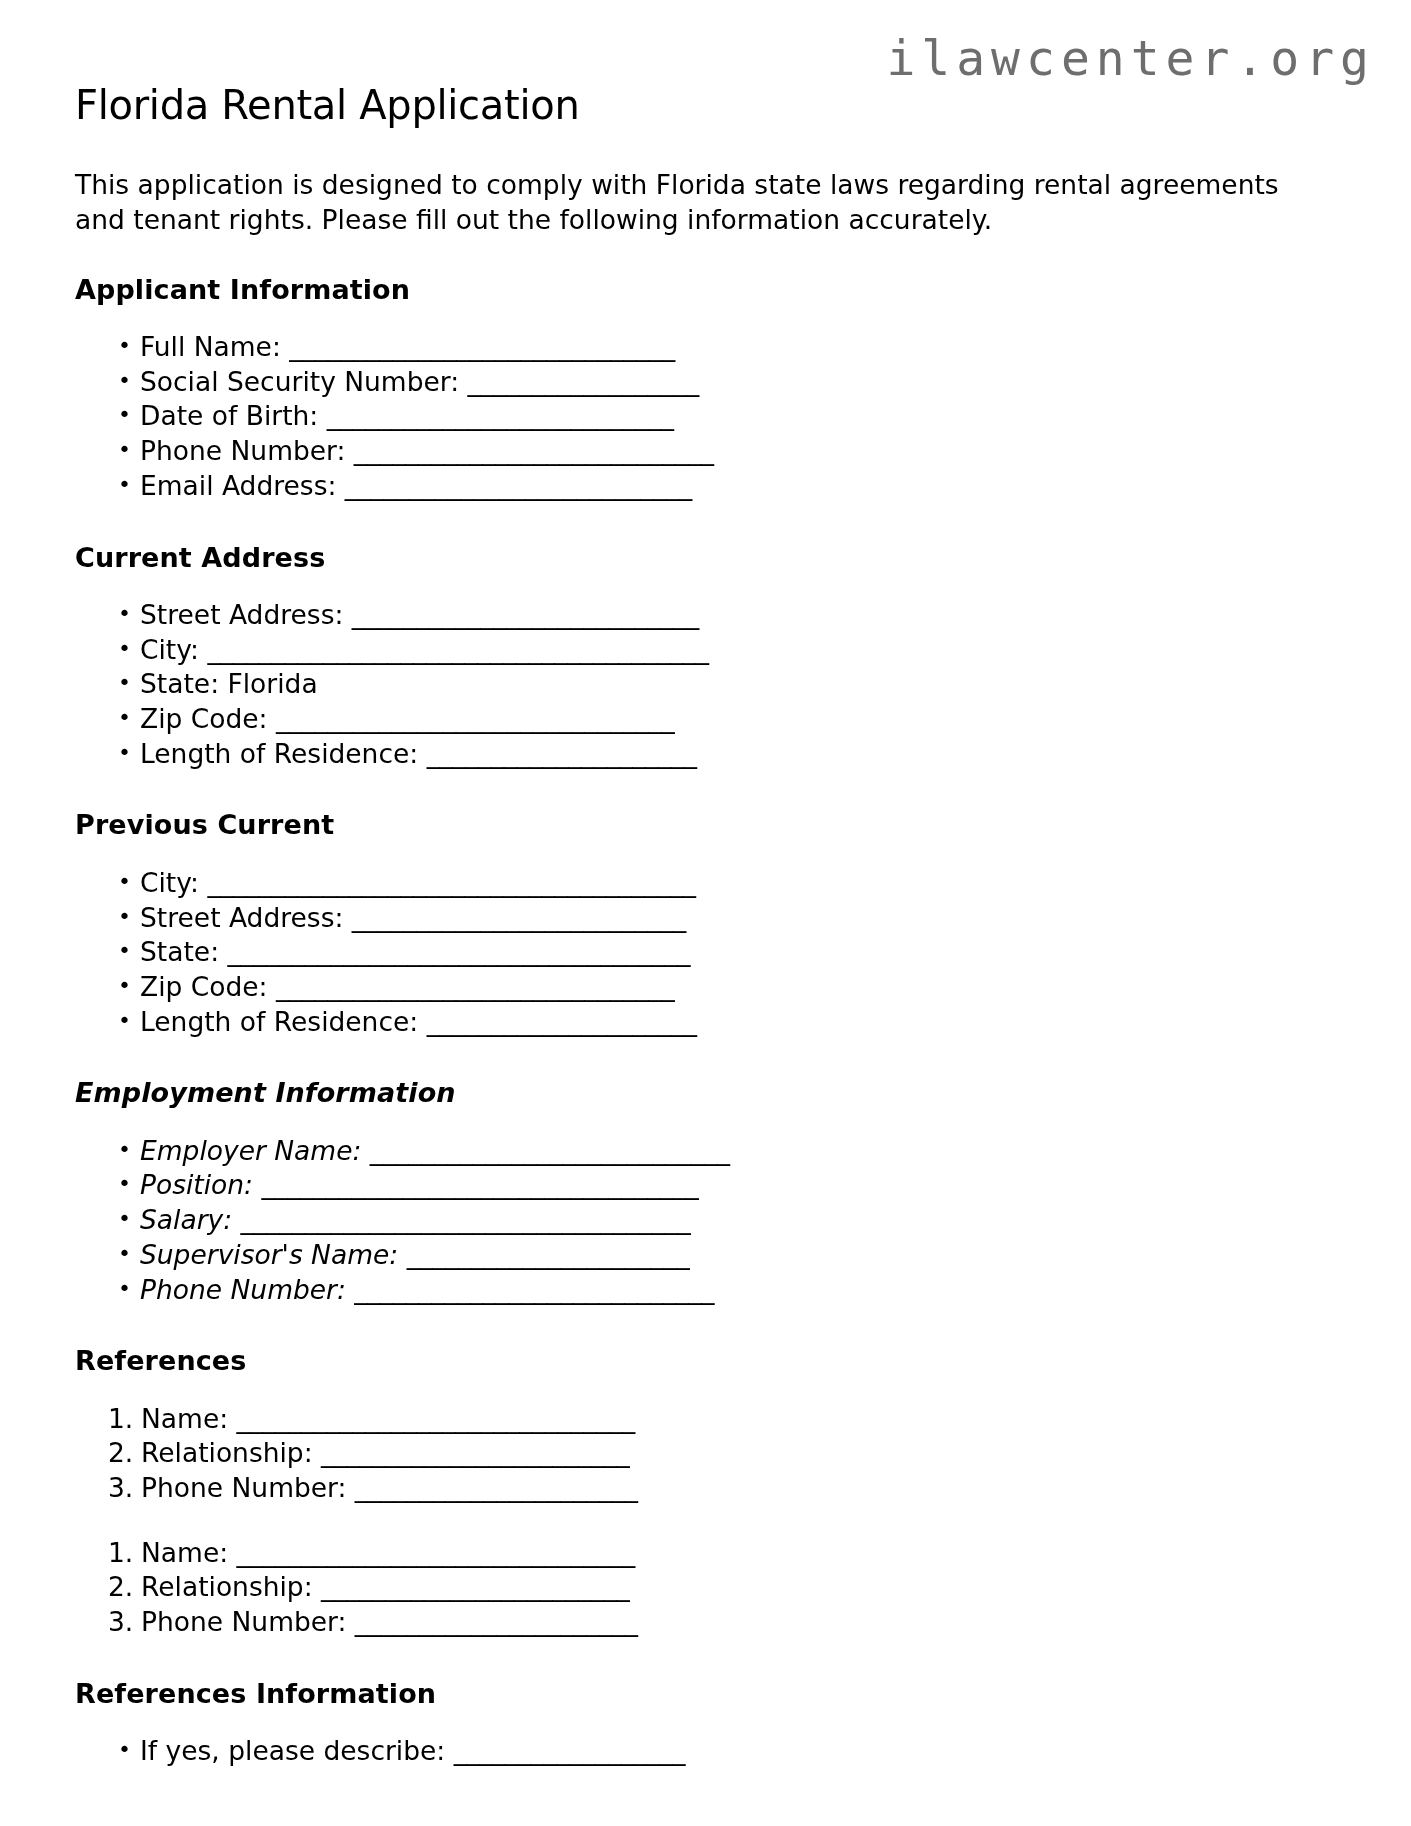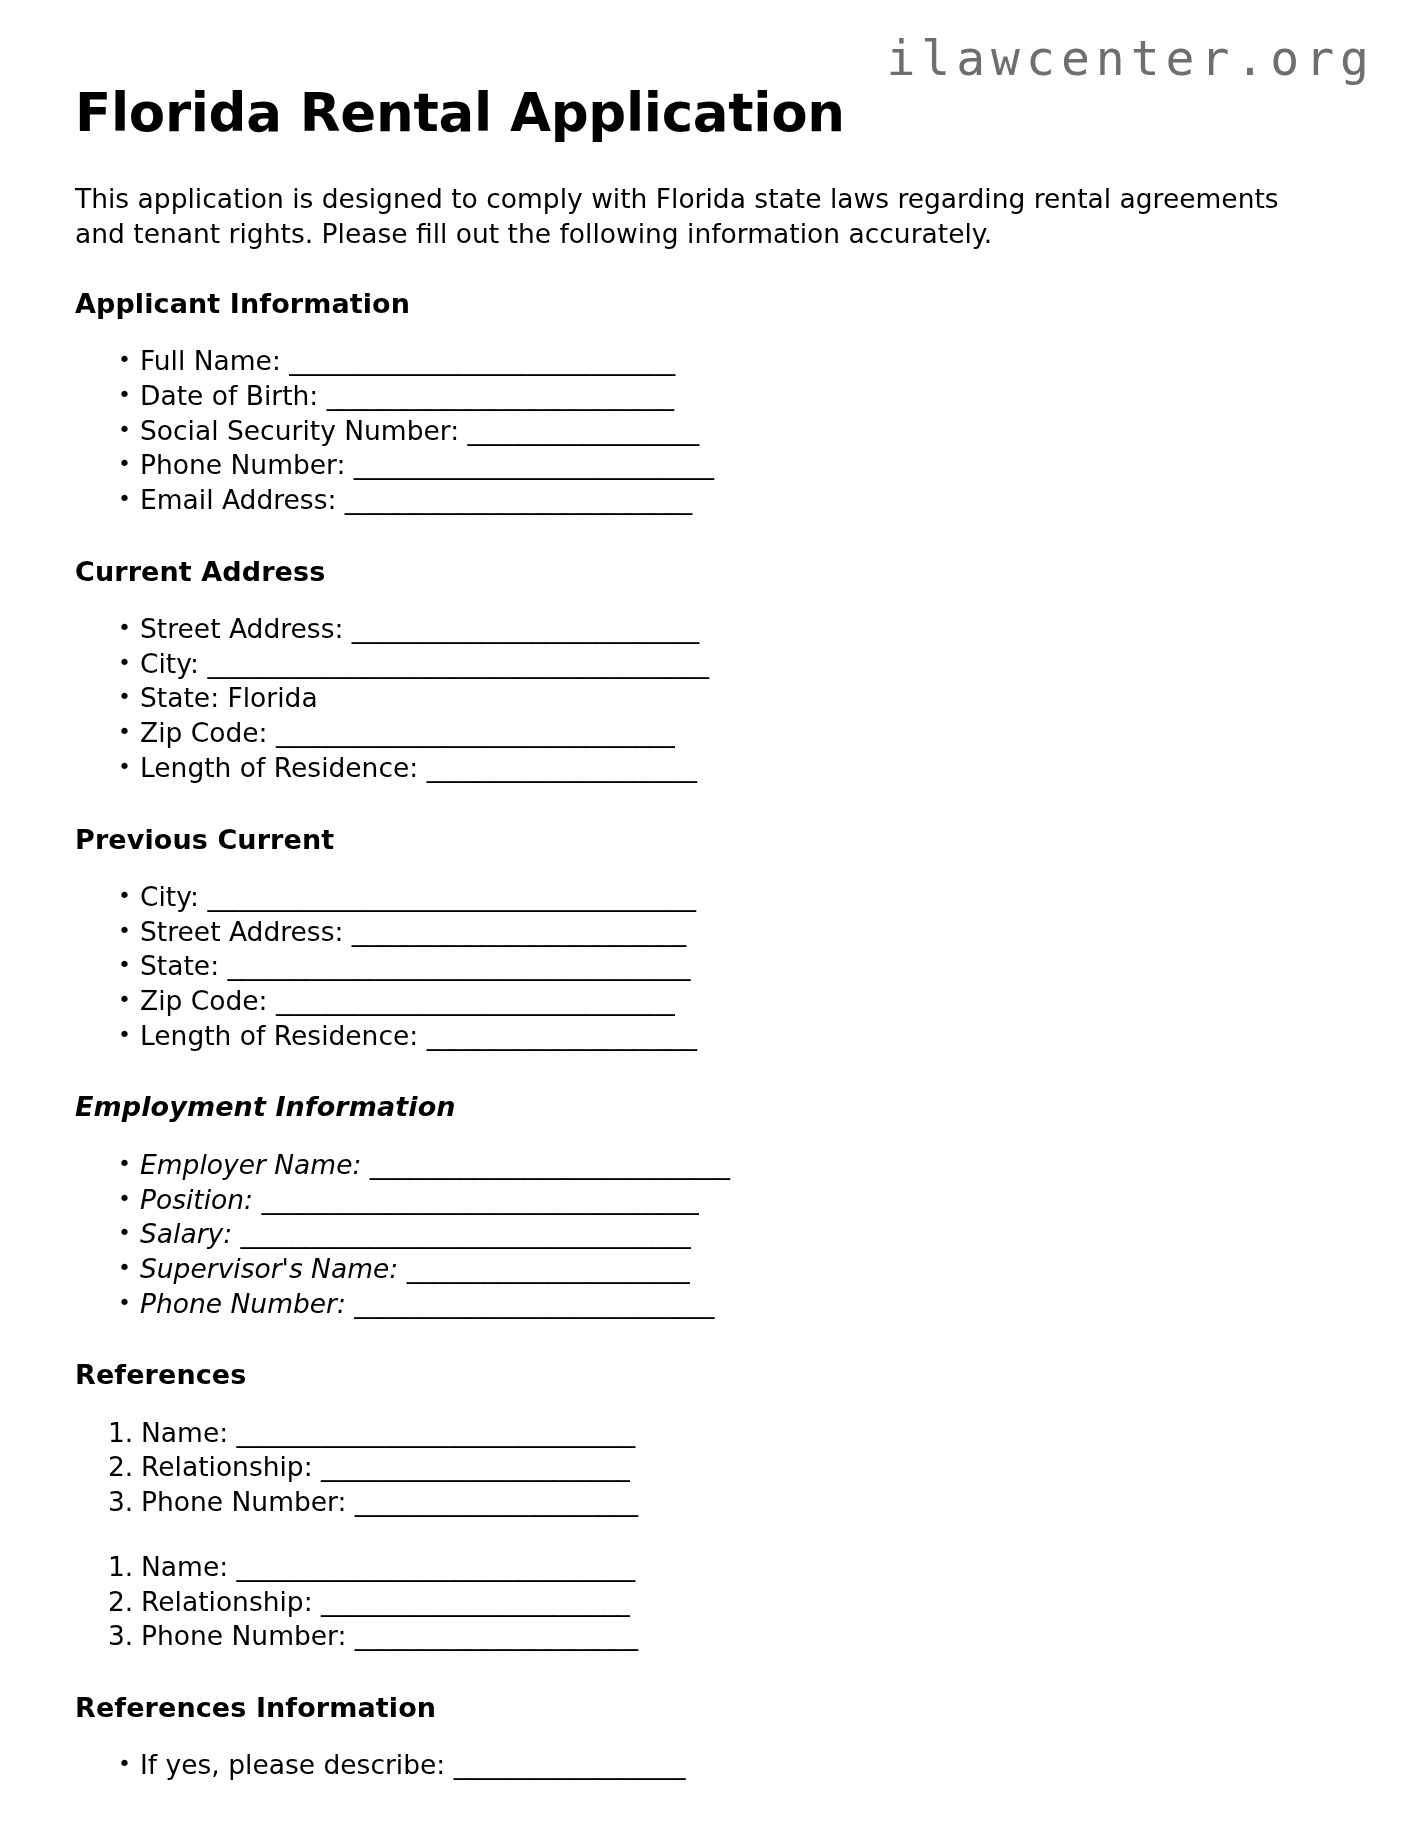--- a/index.html
+++ b/index.html
@@ -38,22 +38,22 @@
 
   
   .content {
     position: absolute;
     left: 75px;
     top: 84px;
     width: 1245px;
   }
 
   .doc-title {
-    font-size: 53px;
-    font-weight: bold;
+    font-size: 40px;
+    font-weight: normal;
     line-height: 1.08;
     letter-spacing: -0.3px;
     margin: 0 0 0 0;
     white-space: nowrap;
   }
 
   .intro {
     font-size: 26.5px;
     line-height: 1.33;
     margin: 40px 0 0 0;
@@ -133,22 +133,22 @@
   <div class="content">
 
     <h1 class="doc-title">Florida Rental Application</h1>
 
     <p class="intro">This application is designed to comply with Florida state laws regarding rental agreements and tenant rights. Please fill out the following information accurately.</p>
 
     <div class="section applicant">
       <h2 class="section-heading">Applicant Information</h2>
       <ul class="field-list bulleted">
         <li><span>Full Name: </span><span class="blank">______________________________</span></li>
+        <li><span>Social Security Number: </span><span class="blank">__________________</span></li>
         <li><span>Date of Birth: </span><span class="blank">___________________________</span></li>
-        <li><span>Social Security Number: </span><span class="blank">__________________</span></li>
         <li><span>Phone Number: </span><span class="blank">____________________________</span></li>
         <li><span>Email Address: </span><span class="blank">___________________________</span></li>
       </ul>
     </div>
 
     <div class="section current">
       <h2 class="section-heading">Current Address</h2>
       <ul class="field-list bulleted">
         <li><span>Street Address: </span><span class="blank">___________________________</span></li>
         <li><span>City: </span><span class="blank">_______________________________________</span></li>

